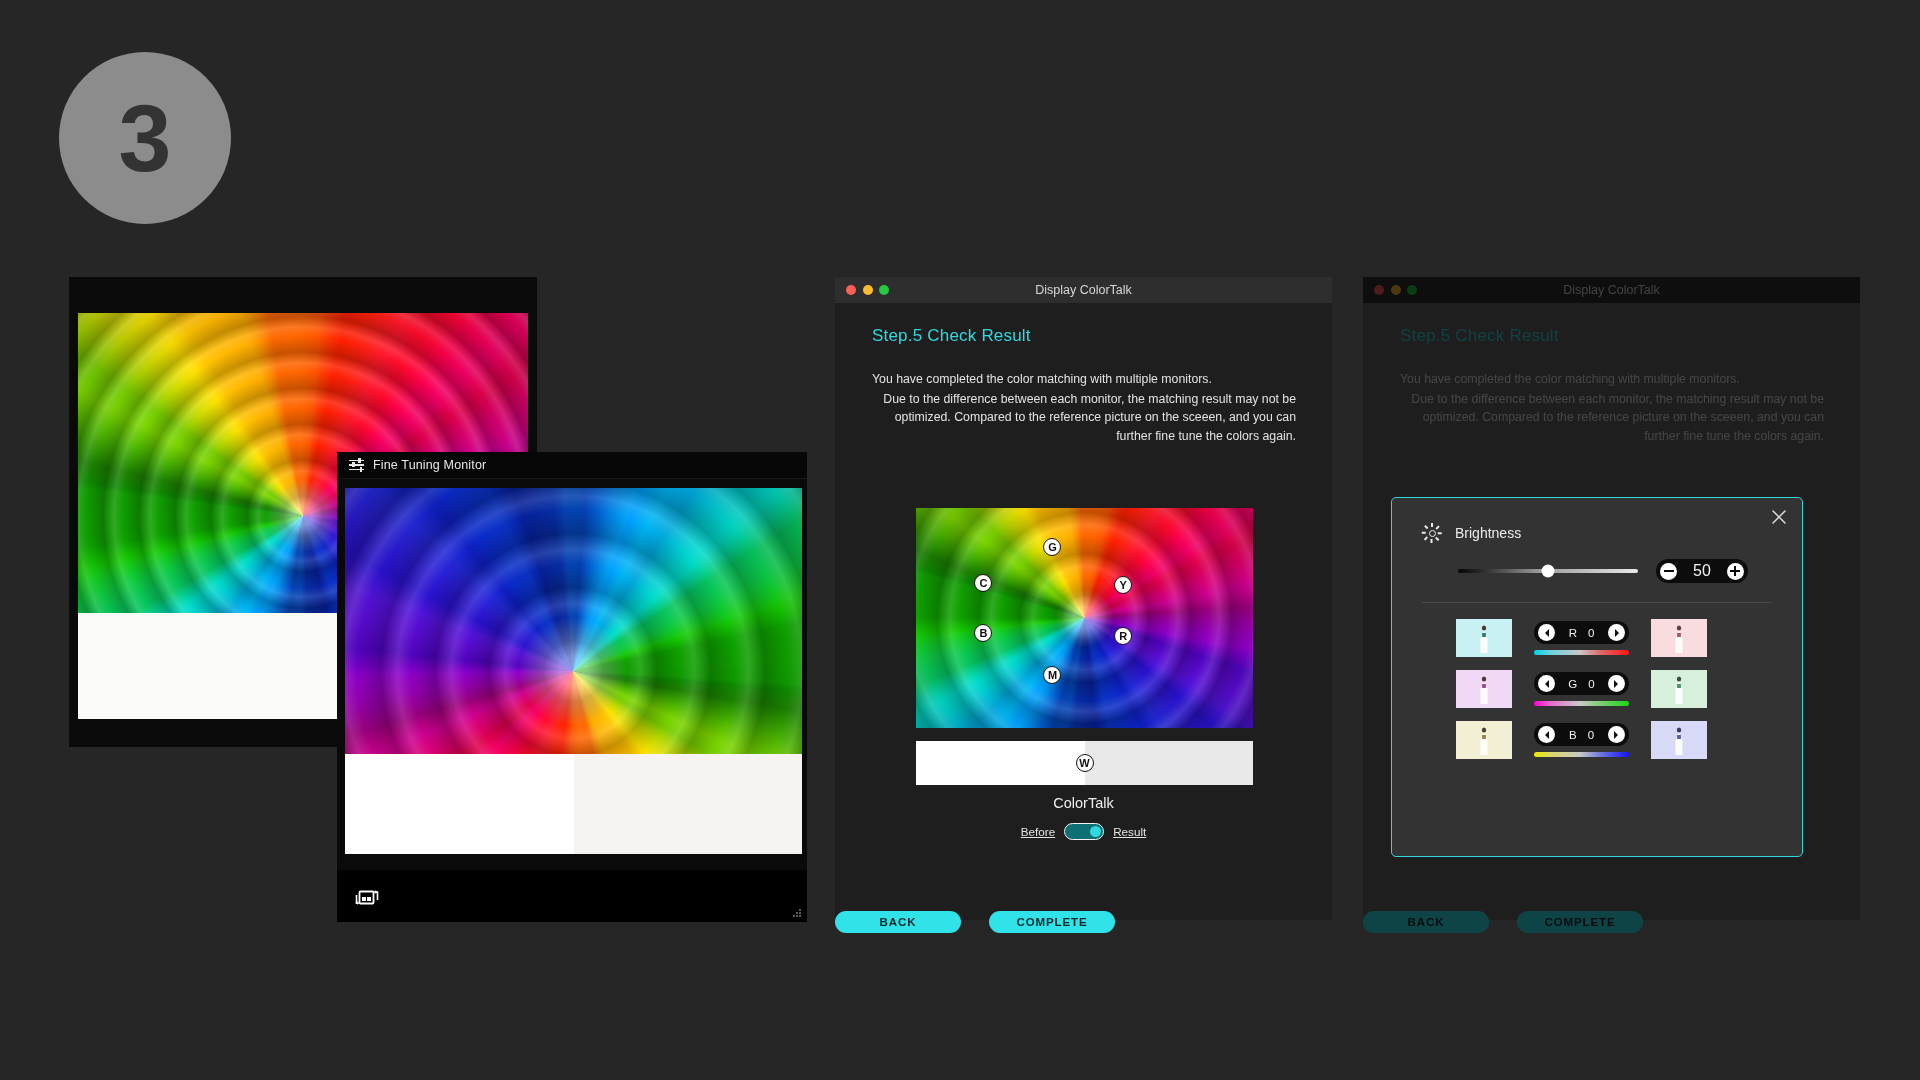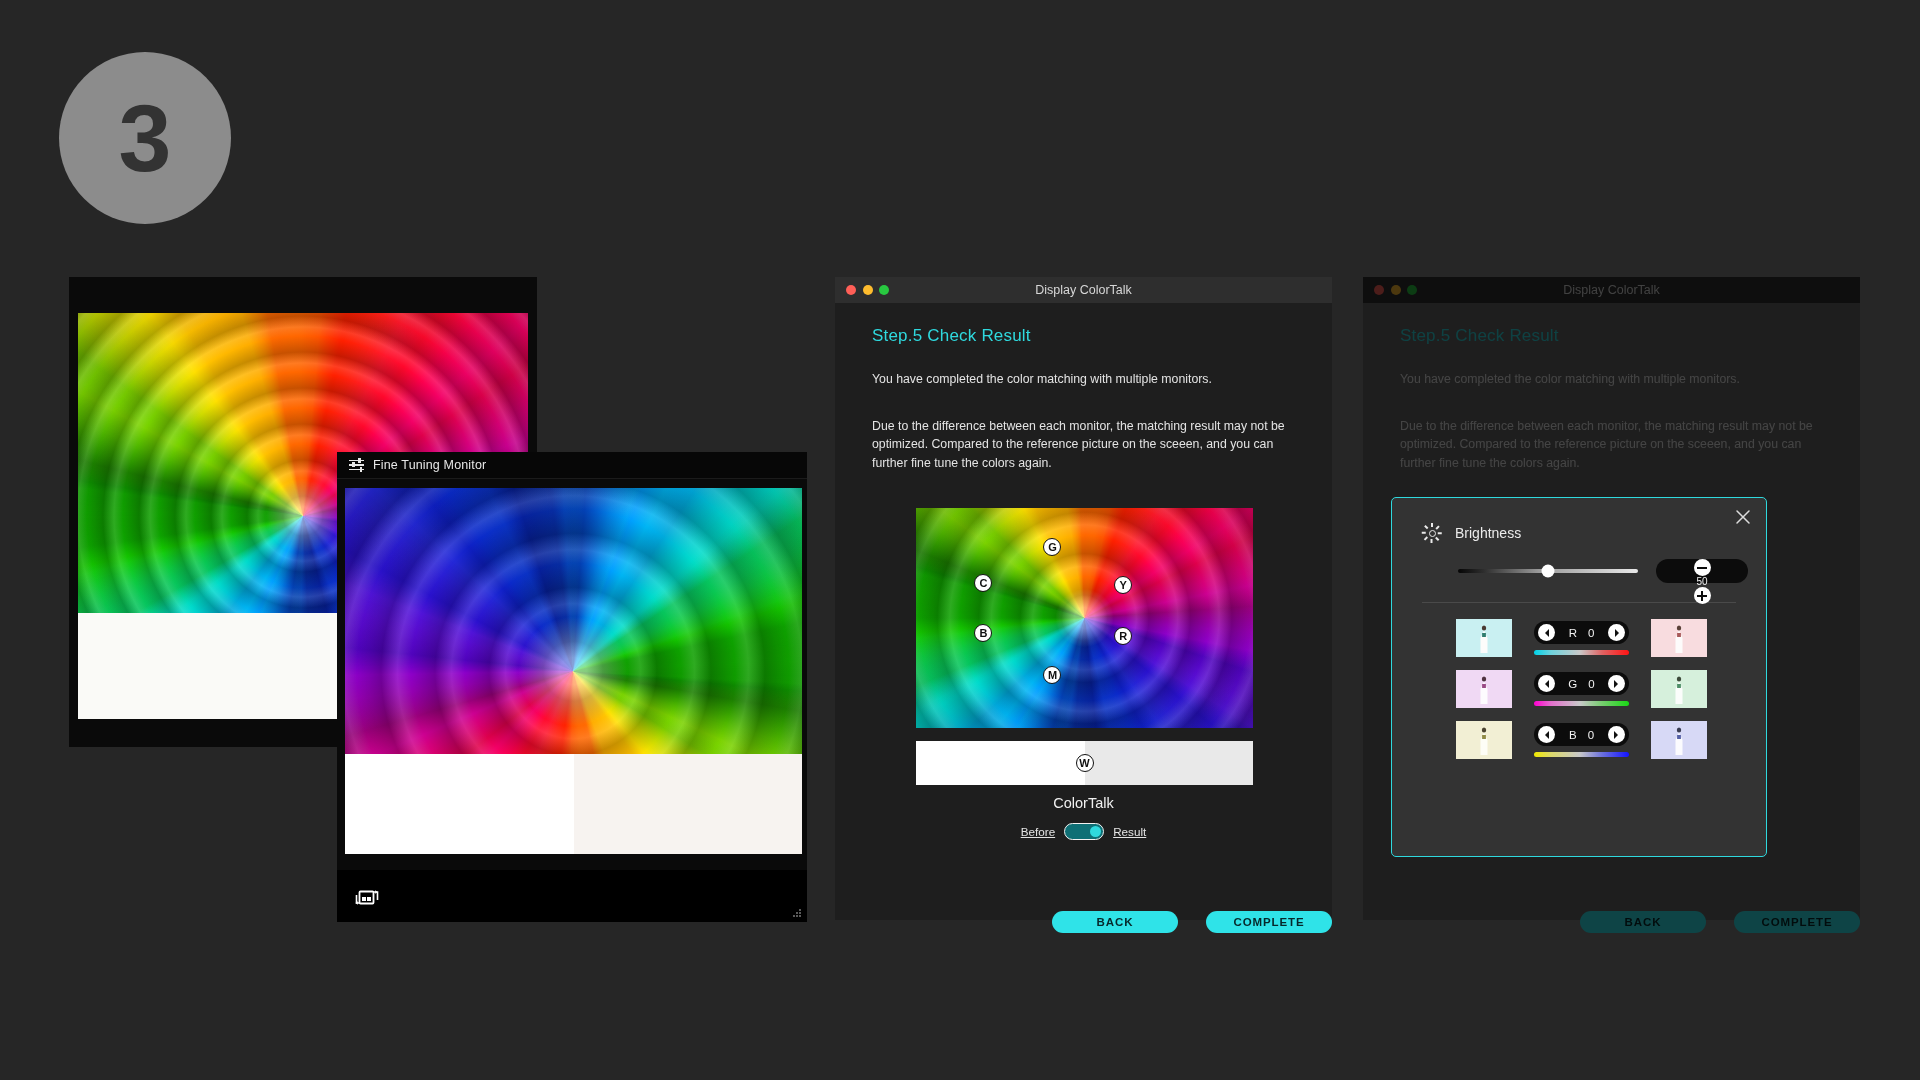--- a/index.html
+++ b/index.html
@@ -142,21 +142,21 @@
   .lights { display: flex; gap: 6.5px; padding-left: 11px; }
   .light { width: 10px; height: 10px; border-radius: 50%; }
   .app-title {
     position: absolute; left: 0; right: 0; text-align: center;
     color: #d7d7d7; font-size: 12.5px;
   }
   .app-body { position: relative; height: calc(100% - 26px); background: #1e1e1e; }
   .step-head { color: #2fd9de; font-size: 17px; padding: 23px 0 0 37px; letter-spacing: .2px; }
   .para { color: #e3e3e3; font-size: 12.3px; line-height: 1.52; padding: 0 36px 0 37px; }
   .para.p1 { margin-top: 24px; }
-  .para.p2 { margin-top: 28px; }
+  .para.p2 { margin-top: 1px; text-align: right; }
 
   .result-img { position: absolute; left: 81px; top: 205px; width: 337px; height: 220px; }
   .marker {
     position: absolute; width: 18px; height: 18px; border-radius: 50%;
     background: #fff; color: #111; font-size: 11px; font-weight: bold;
     display: flex; align-items: center; justify-content: center;
     border: 1.5px solid #111;
     transform: translate(-50%, -50%);
   }
   .white-strip {
@@ -171,38 +171,38 @@
     color: #f0f0f0; font-size: 14.5px; }
   .cmp-row { position: absolute; left: 0; right: 0; top: 520px;
     display: flex; align-items: center; justify-content: center; gap: 9px;
     color: #e3e3e3; font-size: 11.7px; text-decoration: underline; }
   .toggle { width: 40px; height: 17px; border-radius: 9px; background: #0e6f75;
     border: 1.6px solid #f2f2f2; position: relative; }
   .toggle .knob { position: absolute; right: 2px; top: 1.5px; width: 11px; height: 11px;
     border-radius: 50%; background: #2fd9de; }
 
   .btn-row { position: absolute; left: 0; right: 0; top: 608px;
-    display: flex; justify-content: flex-end; gap: 28px; }
+    display: flex; justify-content: flex-start; gap: 28px; }
   .pill {
     width: 126px; height: 22px; border-radius: 11px;
     background: #2fe3e8; color: #06282b; font-size: 11.5px; font-weight: bold;
     letter-spacing: .9px;
     display: flex; align-items: center; justify-content: center;
   }
 
   
   #mid { left: 835px; top: 277px; width: 497px; height: 643px; }
 
   
   #right { left: 1363px; top: 277px; width: 497px; height: 643px; }
   #right .dimmed { filter: brightness(.30); }
 
   
   .dialog {
-    position: absolute; left: 28px; top: 194px; width: 376px; height: 360px;
+    position: absolute; left: 28px; top: 194px; width: 412px; height: 360px;
     background: #333333; border: 1.4px solid #2fd9de; border-radius: 5px;
     z-index: 5;
   }
   .dlg-close {
     position: absolute; right: 14px; top: 10px; width: 18px; height: 18px;
     color: #e0e0e0;
   }
   .dlg-close svg { display:block; }
 
   .sec-head { display: flex; align-items: center; gap: 13px; padding-left: 30px; }
@@ -221,21 +221,21 @@
   .ico-therm { width: 20px; height: 22px; flex: 0 0 auto; }
 
   .bright-row { display: flex; align-items: center; gap: 18px; padding-left: 66px; margin-top: 16px; }
   .br-track { width: 180px; height: 4px; border-radius: 2px; position: relative;
     background: linear-gradient(to right, #050505 0%, #2d2d2d 14%, #9a9a9a 45%, #e9e9e9 100%); }
   .br-thumb { position: absolute; left: 50%; top: 50%; width: 13px; height: 13px;
     border-radius: 50%; background: #fff; transform: translate(-50%, -50%); }
   .br-stepper {
     width: 92px; height: 24px; border-radius: 12px; background: #0c0c0c;
     display: flex; align-items: center; justify-content: space-between;
-    padding: 0 4px; color: #f0f0f0; font-size: 10px; flex-direction: column;
+    padding: 0 4px; color: #f0f0f0; font-size: 16px;
   }
   .circ-btn { width: 17px; height: 17px; border-radius: 50%; background: #fff;
     position: relative; flex: 0 0 auto; }
   .circ-btn::before { content:""; position:absolute; left:3.5px; top:7.5px; width:10px; height:2px;
     background:#0c0c0c; }
   .circ-btn.plus::after { content:""; position:absolute; left:7.5px; top:3.5px; width:2px; height:10px;
     background:#0c0c0c; }
 
   .divider { height: 1px; background: #4a4a4a; margin: 19px 30px 0 30px; }
 

